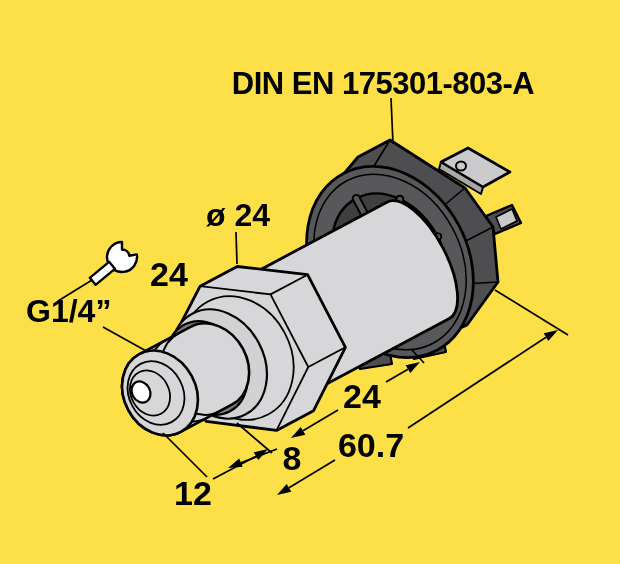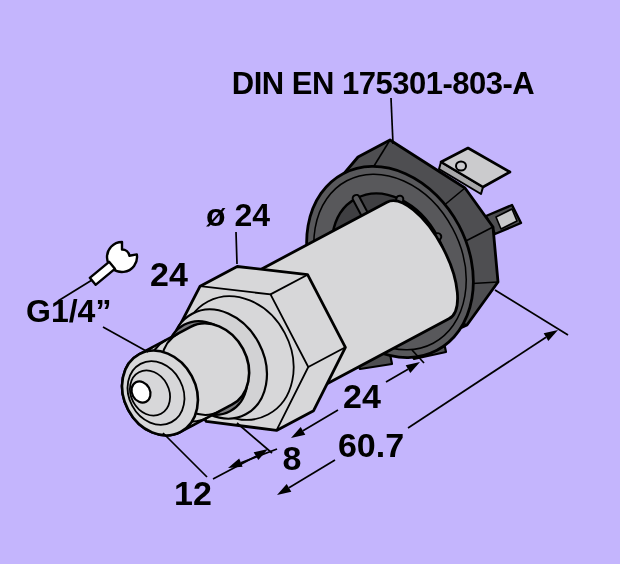--- a/index.html
+++ b/index.html
@@ -1,16 +1,16 @@
 <!DOCTYPE html>
 <html><head>
 <meta charset="utf-8">
 <style>
   html,body{margin:0;padding:0;background:#ffffff;}
-  .stage{position:relative;width:620px;height:564px;background:#c4b5fd;overflow:hidden;
+  .stage{position:relative;width:620px;height:564px;background:#fde047;overflow:hidden;
          font-family:"Liberation Sans", sans-serif;}
   svg{display:block;}
   text{fill:#000;font-family:"Liberation Sans", sans-serif;font-weight:700;}
   .t-dim{font-size:34px;}
   .t-din{font-size:31px;letter-spacing:-0.5px;}
   .t-lab{font-size:32px;}
   .outline{stroke:#000;stroke-linejoin:round;stroke-linecap:round;}
   .thin{stroke:#000;stroke-width:1.7;fill:none;}
   .arrow{fill:#000;stroke:none;}
 </style>

